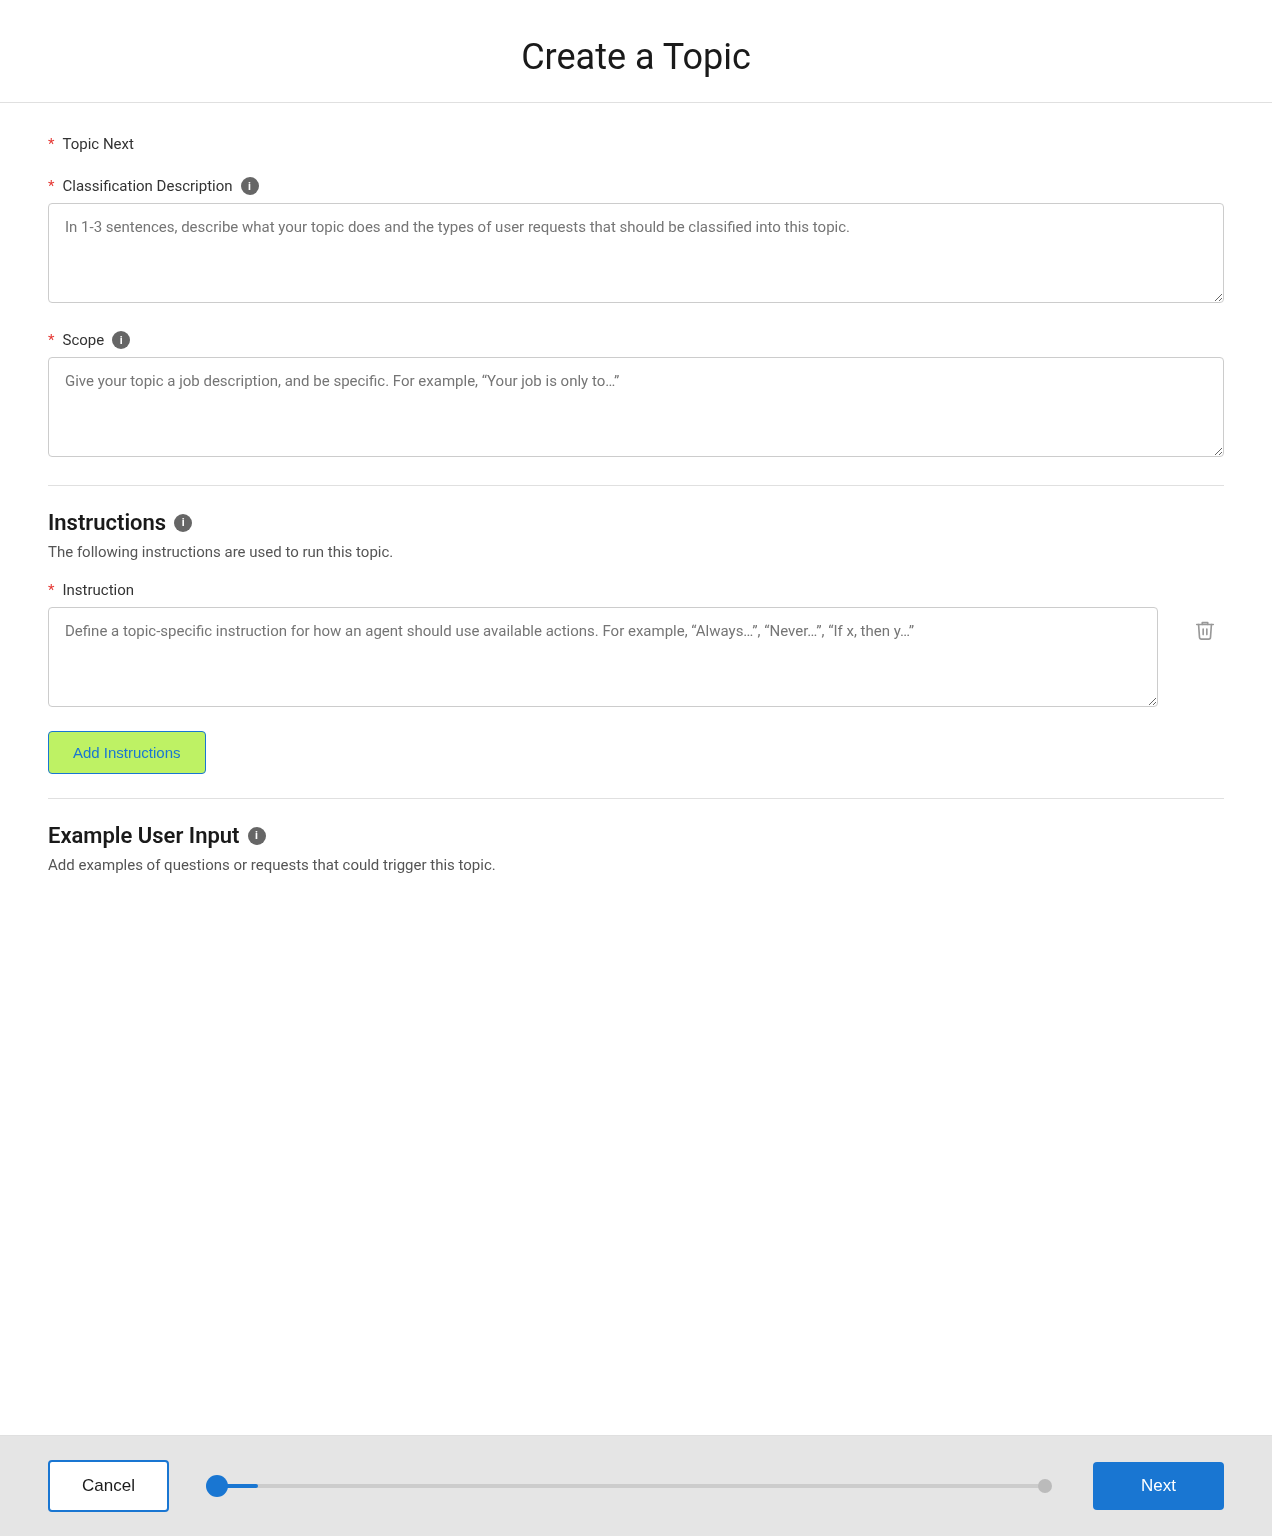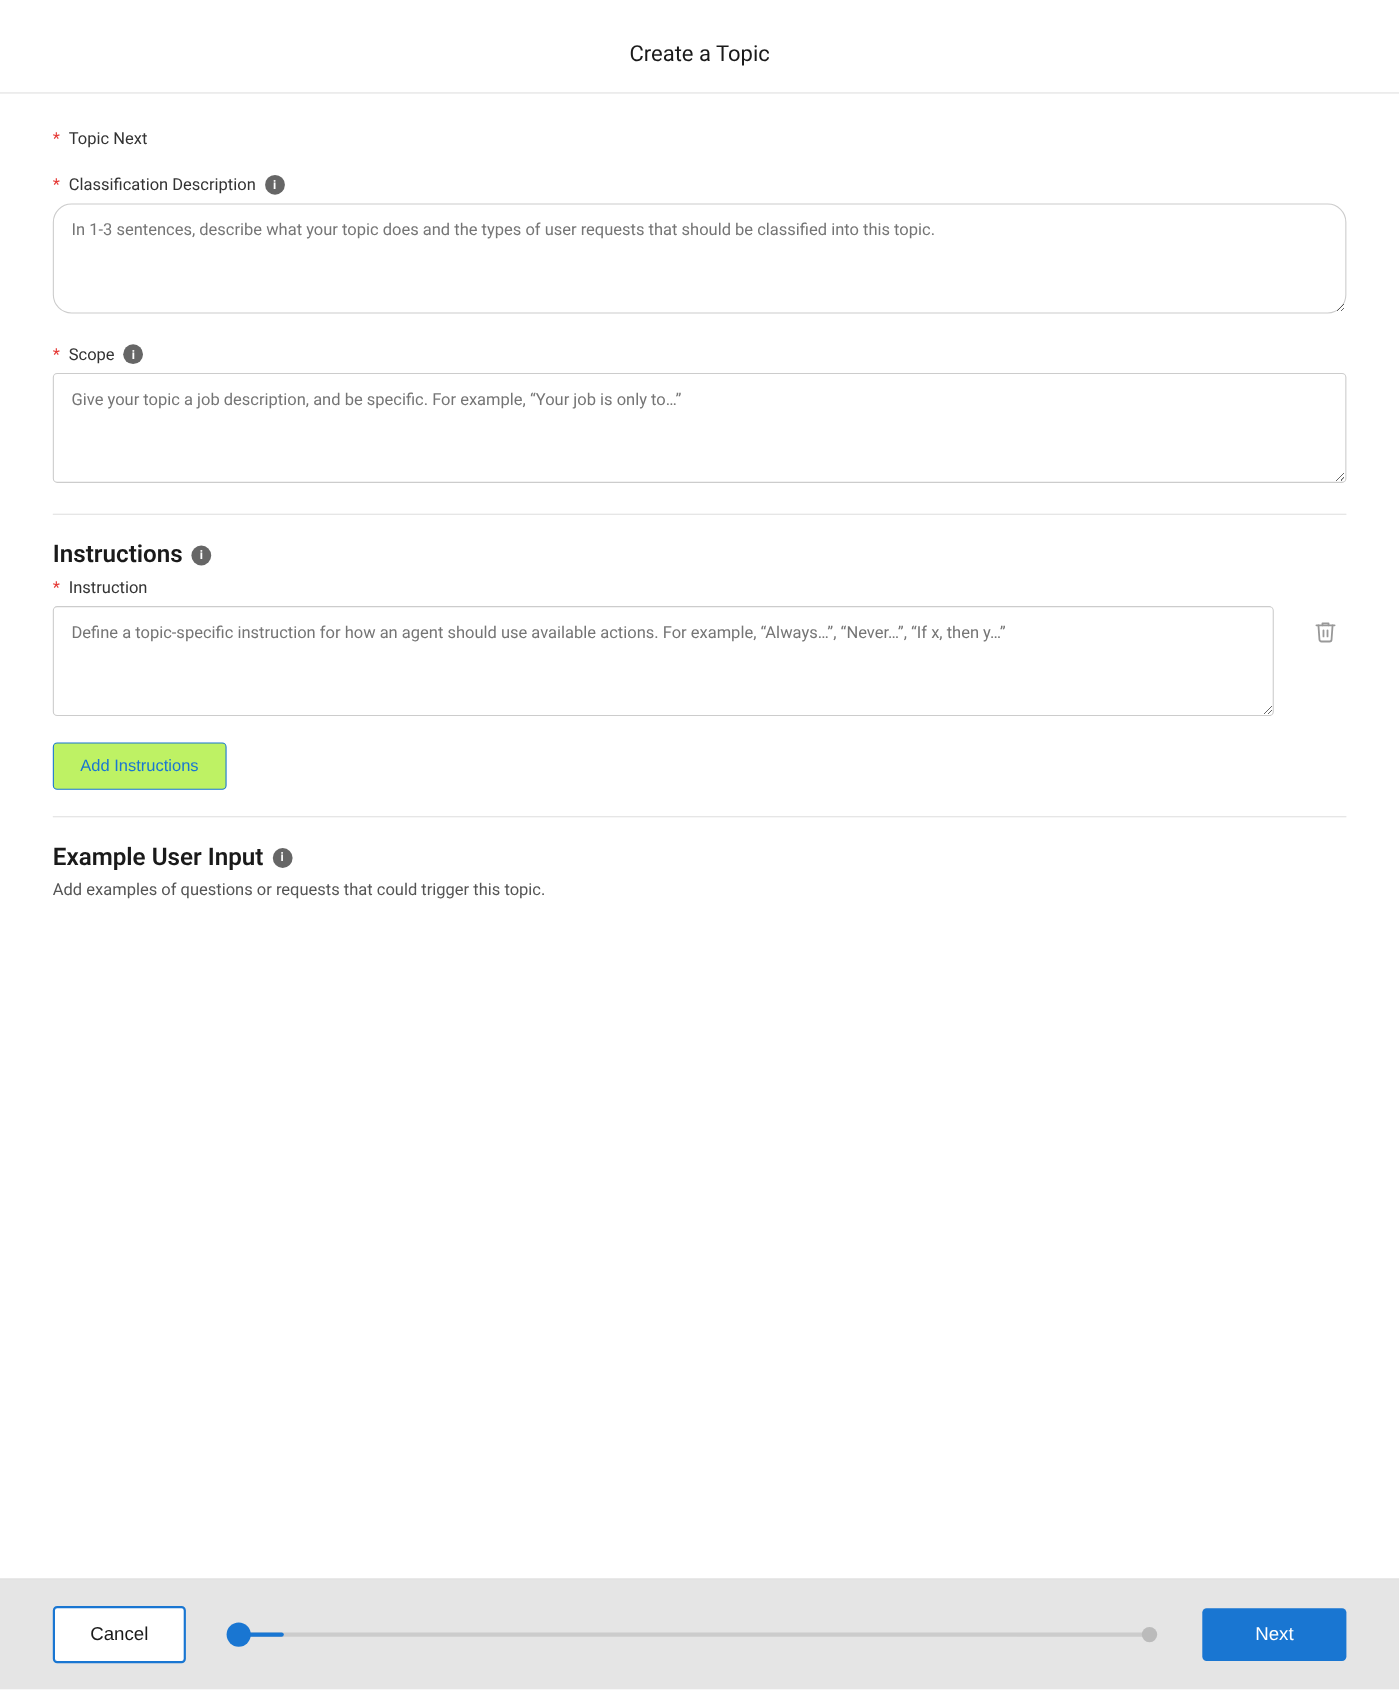--- a/index.html
+++ b/index.html
@@ -17,21 +17,21 @@
       flex-direction: column;
     }
 
     .page-header {
       text-align: center;
       padding: 36px 0 24px 0;
       border-bottom: 1px solid #e0e0e0;
     }
 
     .page-title {
-      font-size: 20px;
+      font-size: 36px;
       font-weight: 400;
       color: #1a1a1a;
     }
 
     .main-content {
       flex: 1;
       padding: 32px 48px;
       overflow-y: auto;
     }
 
@@ -86,21 +86,20 @@
       border-radius: 4px;
       font-size: 15px;
       color: #999;
       resize: vertical;
       outline: none;
       font-family: inherit;
     }
 
     .description-textarea {
       min-height: 100px;
-      border-radius: 17px;
     }
 
     .scope-textarea {
       min-height: 100px;
     }
 
     .divider {
       border: none;
       border-top: 1px solid #e0e0e0;
       margin: 24px 0;
@@ -274,20 +273,21 @@
     <textarea class="scope-textarea" placeholder="Give your topic a job description, and be specific. For example, “Your job is only to…”" style=""></textarea>
   </div>
 
   <hr class="divider">
 
   <div>
     <div class="section-header">
       <span class="section-title">Instructions</span>
       <span class="info-icon">i</span>
     </div>
+    <p class="section-description">The following instructions are used to run this topic.</p>
 
     
     <div class="field-group">
       <div class="field-label">
         <span class="required-star">*</span>
         <span>Instruction</span>
       </div>
       <div class="instruction-row">
         <textarea class="instruction-textarea" placeholder="Define a topic-specific instruction for how an agent should use available actions. For example, “Always…”, “Never…”, “If x, then y…”" style=""></textarea>
         <button class="delete-icon-btn" title="Delete instruction">

